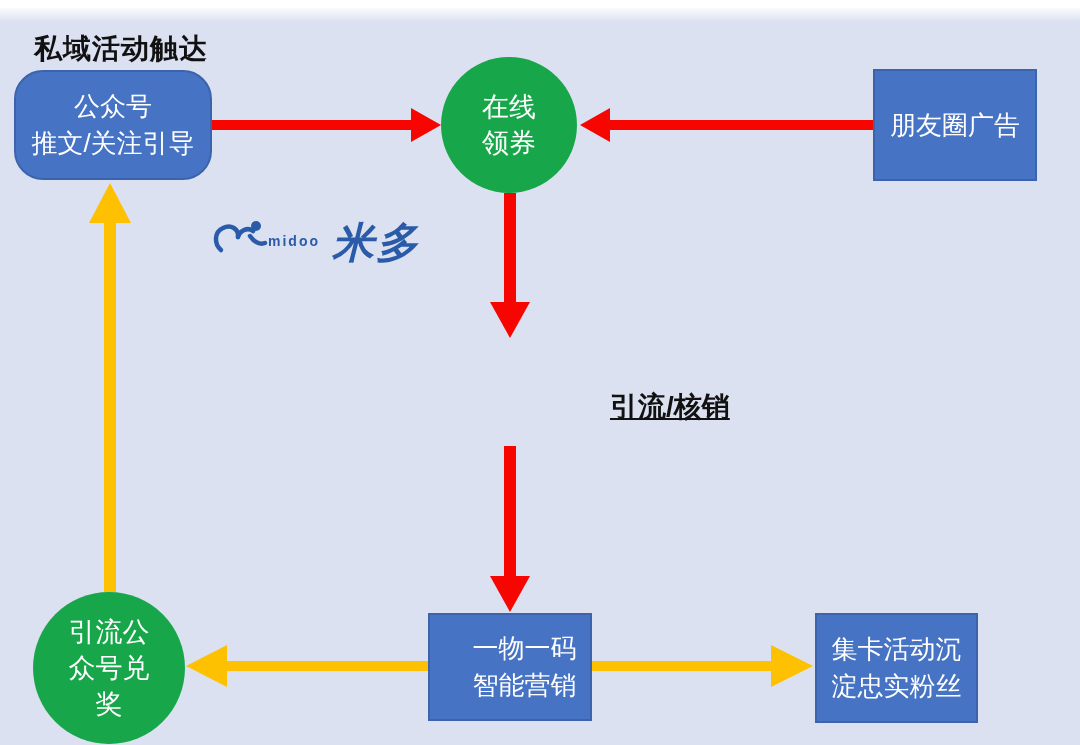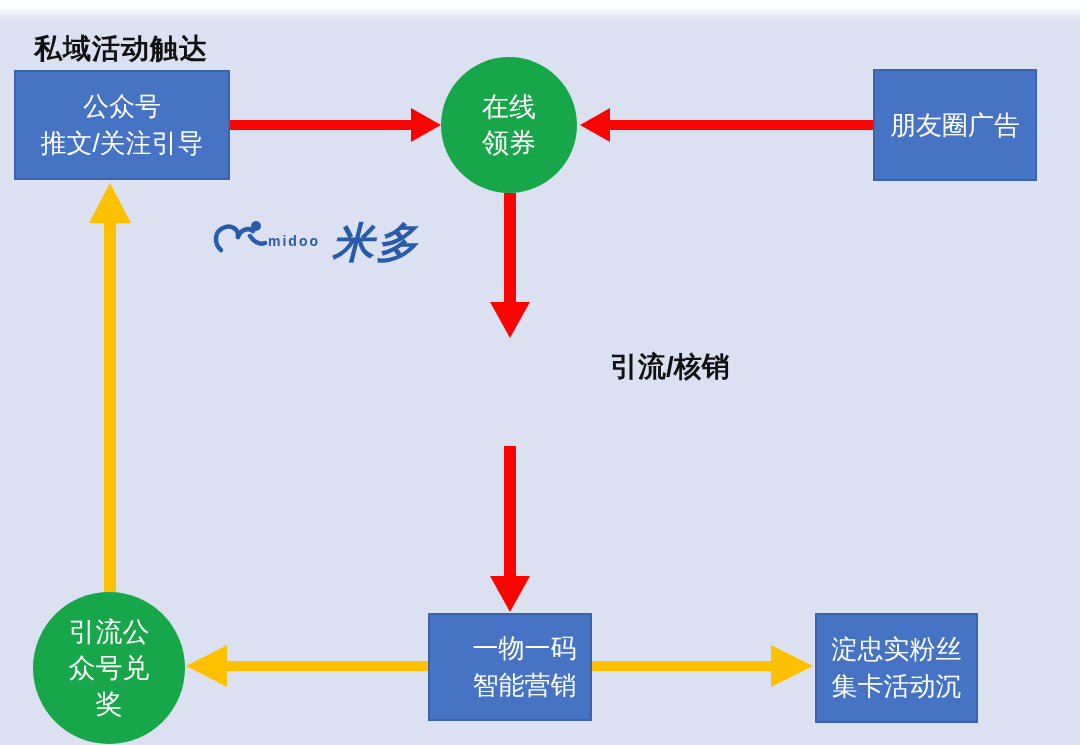--- a/index.html
+++ b/index.html
@@ -70,32 +70,32 @@
     color: var(--node-text, #fff);
     display: flex;
     flex-direction: column;
     align-items: center;
     justify-content: center;
     text-align: right;
     font-size: 27px;
     line-height: 36px;
   }
 
-  #box-pub-account     { left: 14px;  top: 62px;  width: 216px; height: 110px; }
+  #box-pub-account     { left: 14px;  top: 62px;  width: 198px; height: 110px; border-radius: 29px; }
   #circle-online-coupon{ left: 441px; top: 49px;  width: 136px; height: 136px; }
   #box-moments-ad      { left: 873px; top: 61px;  width: 164px; height: 112px; justify-content: center; }
   #box-supermarkets    { left: 423px; top: 328px; width: 175px; height: 110px; }
   #circle-redeem       { left: 33px;  top: 584px; width: 152px; height: 152px; }
   #box-one-code        { left: 428px; top: 605px; width: 164px; height: 108px; padding-left: 29px; }
   #box-card-collection { left: 815px; top: 605px; width: 163px; height: 110px; }
 
   #heading-private { left: 34px;  top: 22px; }
   #heading-public  { left: 871px; top: 22px; }
   #label-deposit   { left: 40px;  top: 335px; }
-  #label-diversion { left: 610px; top: 340px; }
+  #label-diversion { left: 610px; top: 380px; text-decoration: underline; }
 
   
   .shaft { position: absolute; }
   .shaft.red    { background: var(--arrow-red, #f70500); }
   .shaft.yellow { background: var(--arrow-yellow, #fec101); }
   .head { position: absolute; width: 0; height: 0; }
 
   
   #r1-shaft { left: 212px; top: 112px; width: 200px; height: 10px; }
   #r1-head  { left: 411px; top: 100px;
@@ -187,22 +187,22 @@
     <span>众号兑</span>
     <span>奖</span>
   </div>
 
   <div class="node-box" id="box-one-code">
     <span>一物一码</span>
     <span>智能营销</span>
   </div>
 
   <div class="node-box" id="box-card-collection">
+    <span>集卡活动沉</span>
     <span>淀忠实粉丝</span>
-    <span>集卡活动沉</span>
   </div>
 
   <div class="inline-label" id="label-diversion">引流/核销</div>
 
   <div class="logo">
     <div class="logo-mark">
       <span>
         <svg width="56" height="44" viewBox="0 0 56 44" fill="none">
           <path d="M9 30 C 2 24 2 12 11 8 C 19 4 27 9 26 17" stroke="#2a5ba8" stroke-width="4.5" stroke-linecap="round" fill="none"></path>
           <path d="M26 17 C 28 10 36 7 41 11" stroke="#2a5ba8" stroke-width="4.5" stroke-linecap="round" fill="none"></path>

